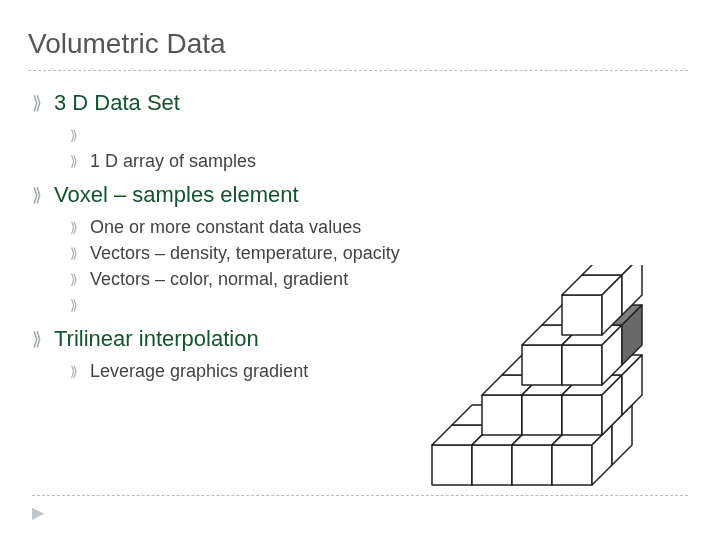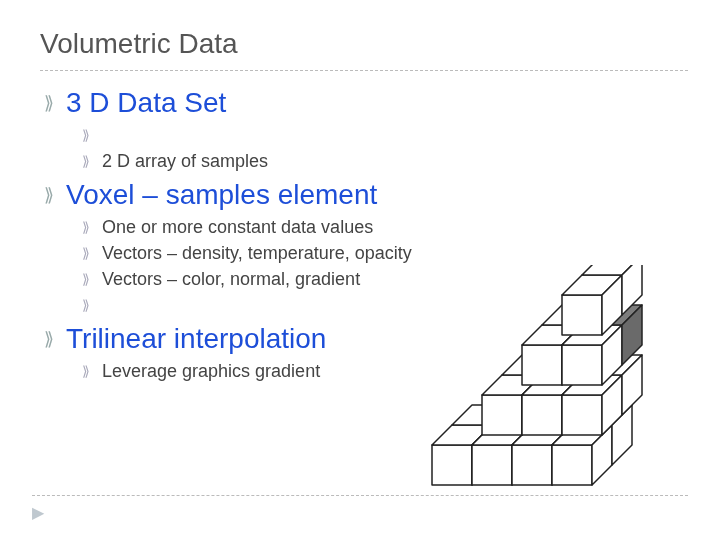--- a/index.html
+++ b/index.html
@@ -6,21 +6,21 @@
   body {
     width: 720px;
     height: 540px;
     background: #fff;
     font-family: Arial, Helvetica, sans-serif;
     color: #333;
     position: relative;
     overflow: hidden;
   }
   .slide {
-    padding: 28px 32px 20px 40px;
+    padding: 28px 32px 20px 28px;
     position: relative;
     height: 100%;
   }
   .title {
     font-size: 28px;
     font-weight: 400;
     color: #555;
     padding-bottom: 10px;
     border-bottom: 1px dashed #bbb;
     margin-bottom: 18px;
@@ -39,22 +39,22 @@
     display: flex;
     align-items: flex-start;
   }
   .lvl1-icon {
     flex: 0 0 22px;
     font-size: 18px;
     color: #9aa;
     line-height: 28px;
   }
   .lvl1-text {
-    font-size: 28px;
-    color: #1d4ed8;
+    font-size: 22px;
+    color: #14532d;
     line-height: 28px;
   }
   ul.sub {
     list-style: none;
     padding-left: 38px;
     margin-top: 6px;
   }
   ul.sub > li {
     display: flex;
     align-items: flex-start;
@@ -107,21 +107,21 @@
         <div class="bullet-row">
           <span class="lvl1-icon">⟫</span>
           <span class="lvl1-text">3 D Data Set</span>
         </div>
         <ul class="sub">
           <li>
             <span class="lvl2-icon">⟫</span>
           </li>
           <li>
             <span class="lvl2-icon">⟫</span>
-            <span class="lvl2-text">2 D array of samples</span>
+            <span class="lvl2-text">1 D array of samples</span>
           </li>
         </ul>
       </li>
 
       <li>
         <div class="bullet-row">
           <span class="lvl1-icon">⟫</span>
           <span class="lvl1-text">Voxel – samples element</span>
         </div>
         <ul class="sub">

